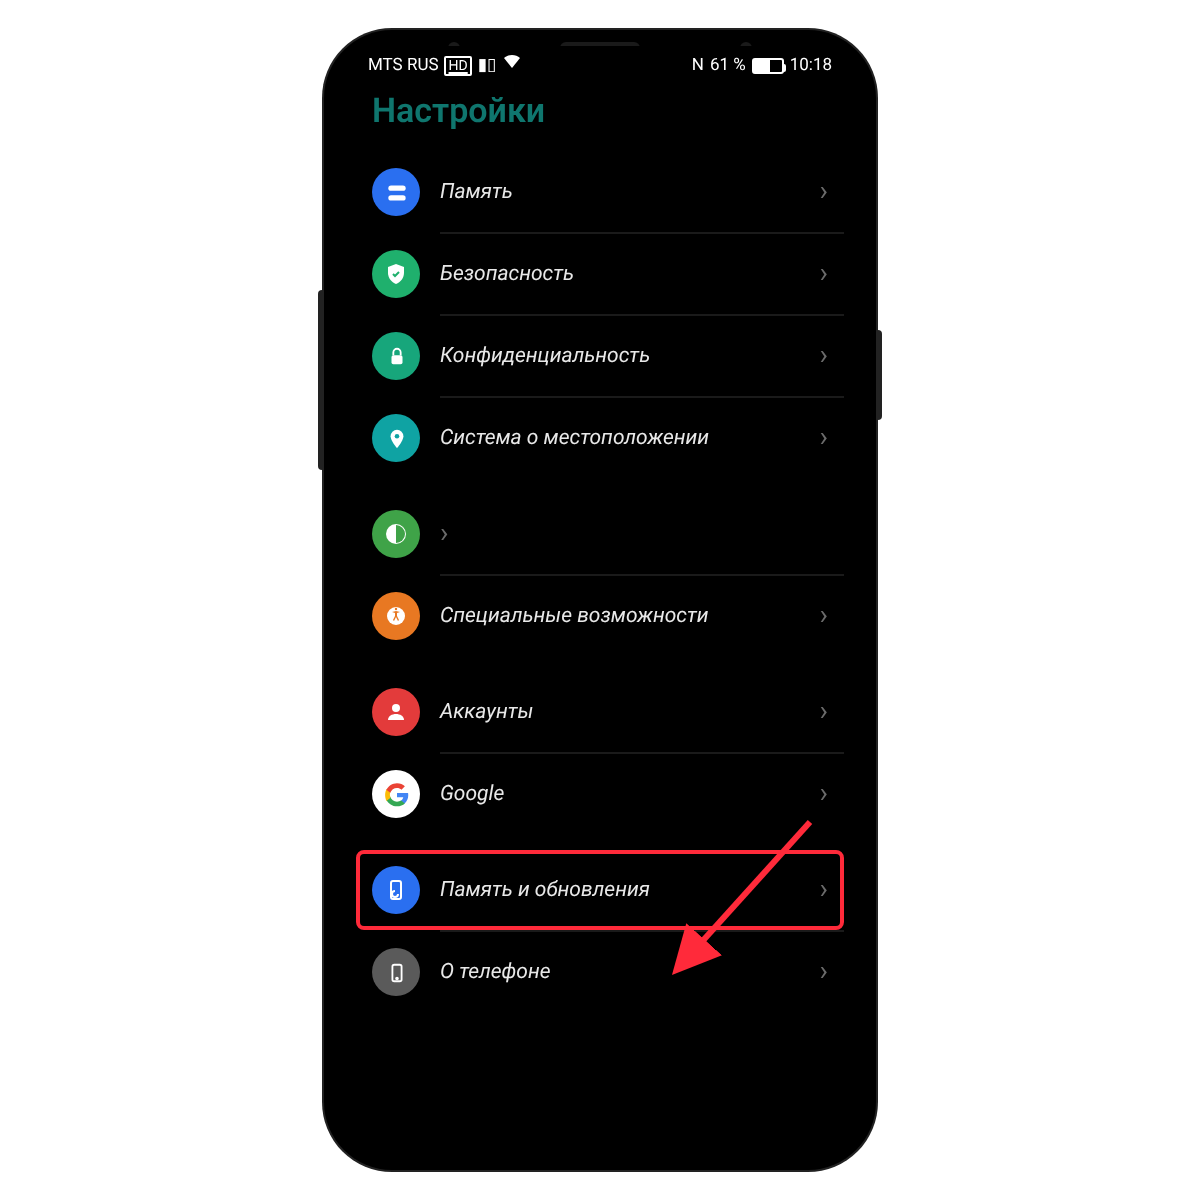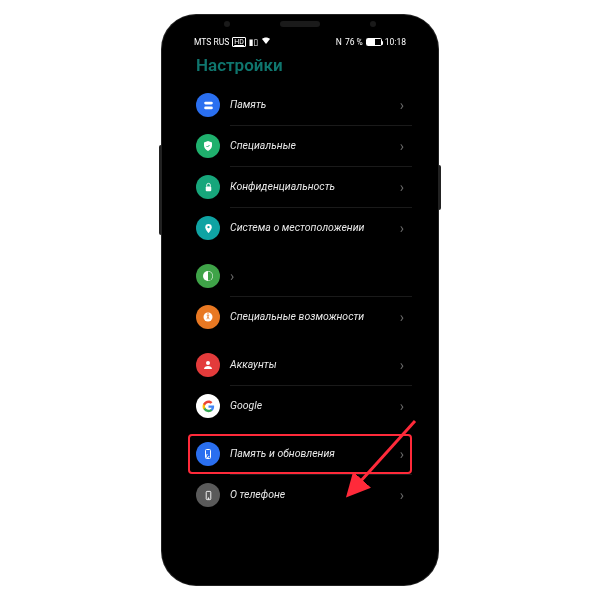--- a/index.html
+++ b/index.html
@@ -6,21 +6,21 @@
     body {
       width: 600px; height: 600px;
       background: #fff;
       display: flex; align-items: center; justify-content: center;
       font-family: -apple-system, BlinkMacSystemFont, 'Segoe UI', Roboto, sans-serif;
     }
     .phone {
       width: 276px; height: 570px;
       background: #000;
       border-radius: 34px;
-      padding: 18px;
+      padding: 8px;
       position: relative;
       box-shadow: 0 0 0 1px #222;
     }
     .phone::before { 
       content: '';
       position: absolute;
       left: -3px; top: 130px;
       width: 3px; height: 90px;
       background: #222; border-radius: 2px 0 0 2px;
     }
@@ -124,21 +124,21 @@
         <span style="font-size:7px;border:0.5px solid #fff;padding:0 1px;border-radius:1px;text-decoration:underline;">HD</span>
         <span>▮▯</span>
         <span>
           <svg width="10" height="8" viewBox="0 0 10 8">
               <path d="M5 7L1 2C3 0 7 0 9 2Z" fill="#fff"></path>
             </svg>
         </span>
       </div>
       <div class="right">
         <span>N</span>
-        <span>76 %</span>
+        <span>61 %</span>
         <span class="battery">
             <span></span>
           </span>
         <span>10:18</span>
       </div>
     </div>
 
     <div class="header">
       <h1>Настройки</h1>
     </div>
@@ -157,21 +157,21 @@
           <span class="chev">›</span>
         </div>
         <div class="divider"></div>
         <div class="item">
           <span class="icon" style="background:#1fb06d">
             <svg width="12" height="12" viewBox="0 0 24 24" fill="#fff">
                 <path d="M12 2l8 3v6c0 5-3.5 9-8 11-4.5-2-8-6-8-11V5l8-3z"></path>
                 <path d="M9 12l2 2 4-4" stroke="#1fb06d" stroke-width="2" fill="none"></path>
               </svg>
           </span>
-          <span class="label">Специальные</span>
+          <span class="label">Безопасность</span>
           <span class="chev">›</span>
         </div>
         <div class="divider"></div>
         <div class="item">
           <span class="icon" style="background:#17a67b">
             <svg width="11" height="11" viewBox="0 0 24 24" fill="#fff">
                 <rect x="6" y="10" width="12" height="10" rx="2"></rect>
                 <path d="M8 10V7a4 4 0 018 0v3" stroke="#fff" stroke-width="2" fill="none"></path>
               </svg>
           </span>

